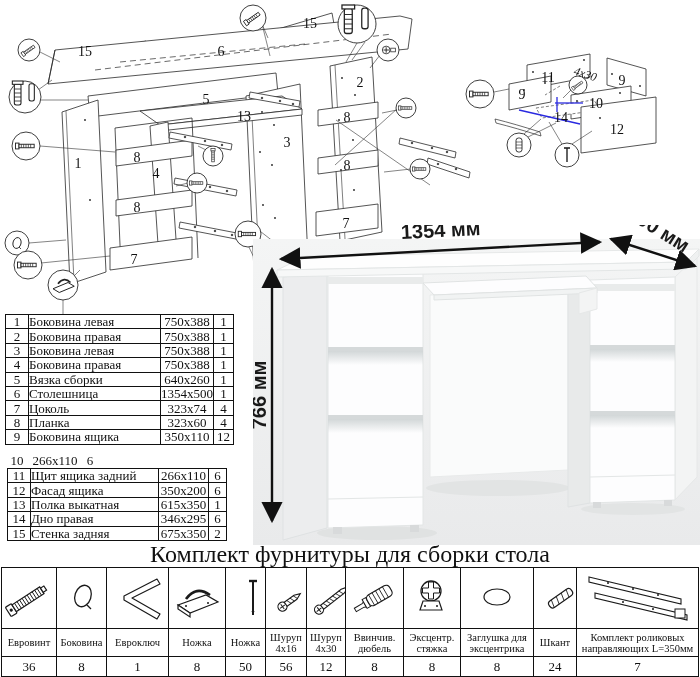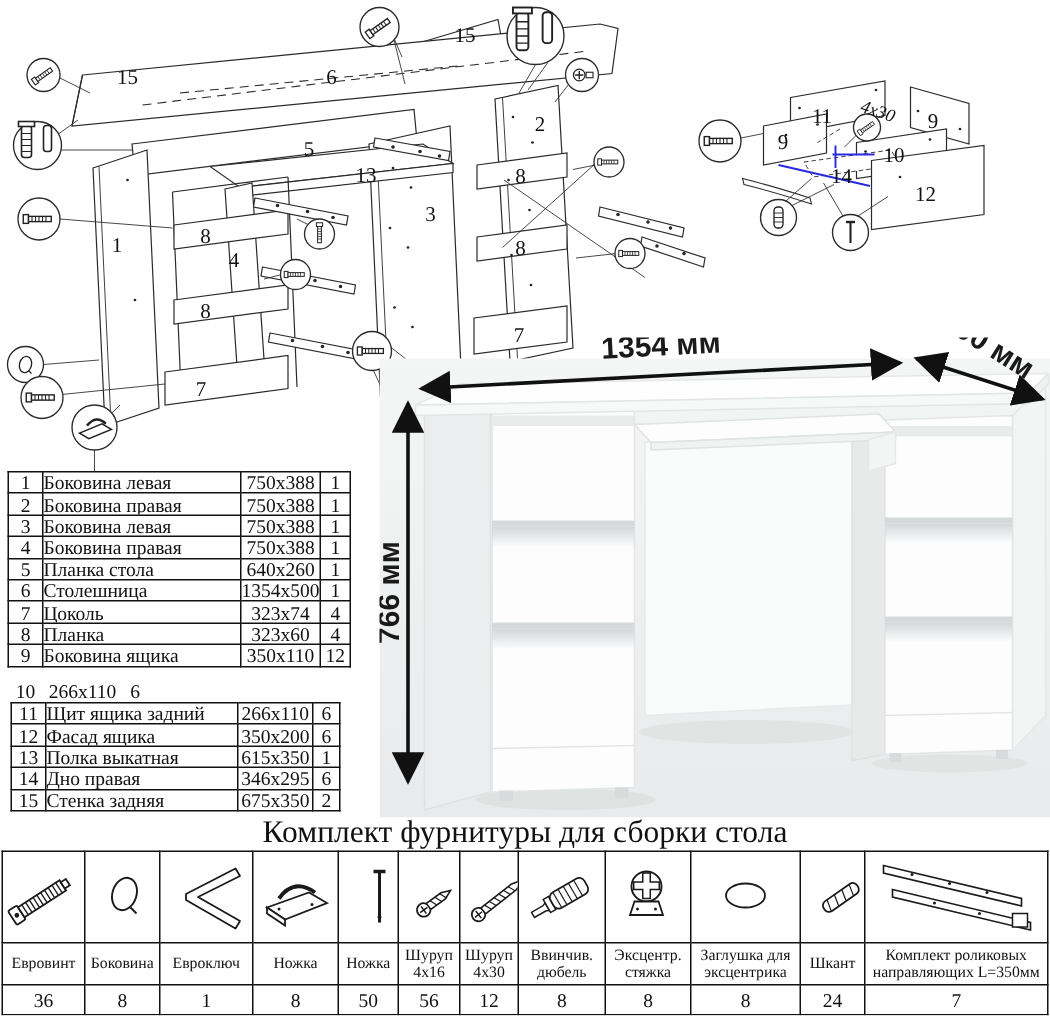--- a/index.html
+++ b/index.html
@@ -14,21 +14,21 @@
             padding:0;white-space:nowrap;overflow:hidden;}
   .parts td.num{text-align:center;}
   .parts td.name{text-align:left;}
   .parts td.size{text-align:center;}
   .parts td.qty{text-align:center;}
   .rowfree{position:absolute;display:flex;font-size:13px;line-height:15px;white-space:nowrap;}
   .rowfree span{display:inline-block;text-align:center;}
 
   
   .kit-title{position:absolute;left:0;top:543;width:700px;top:543px;text-align:center;
-             font-size:21px;line-height:22px;}
+             font-size:24px;line-height:22px;}
 
   
   .hw{border-collapse:collapse;table-layout:fixed;}
   .hw td{border:1px solid #111;padding:0;text-align:center;vertical-align:middle;overflow:hidden;}
   .hw .icon-cell{height:60px;}
   .hw .label-cell{height:27px;font-size:10.5px;line-height:11px;padding:0 1px;}
   .hw .qty-cell{height:19px;font-size:13px;}
 
   
   .dlabel{font-family:"Liberation Serif",serif;font-size:14px;fill:#111;text-anchor:middle;}
@@ -386,21 +386,21 @@
             <td class="qty">1</td>
           </tr>
           <tr>
             <td class="num">4</td>
             <td class="name">Боковина правая</td>
             <td class="size">750x388</td>
             <td class="qty">1</td>
           </tr>
           <tr>
             <td class="num">5</td>
-            <td class="name">Планка стола</td>
+            <td class="name">Вязка сборки</td>
             <td class="size">640x260</td>
             <td class="qty">1</td>
           </tr>
           <tr>
             <td class="num">6</td>
             <td class="name">Столешница</td>
             <td class="size">1354x500</td>
             <td class="qty">1</td>
           </tr>
           <tr>

